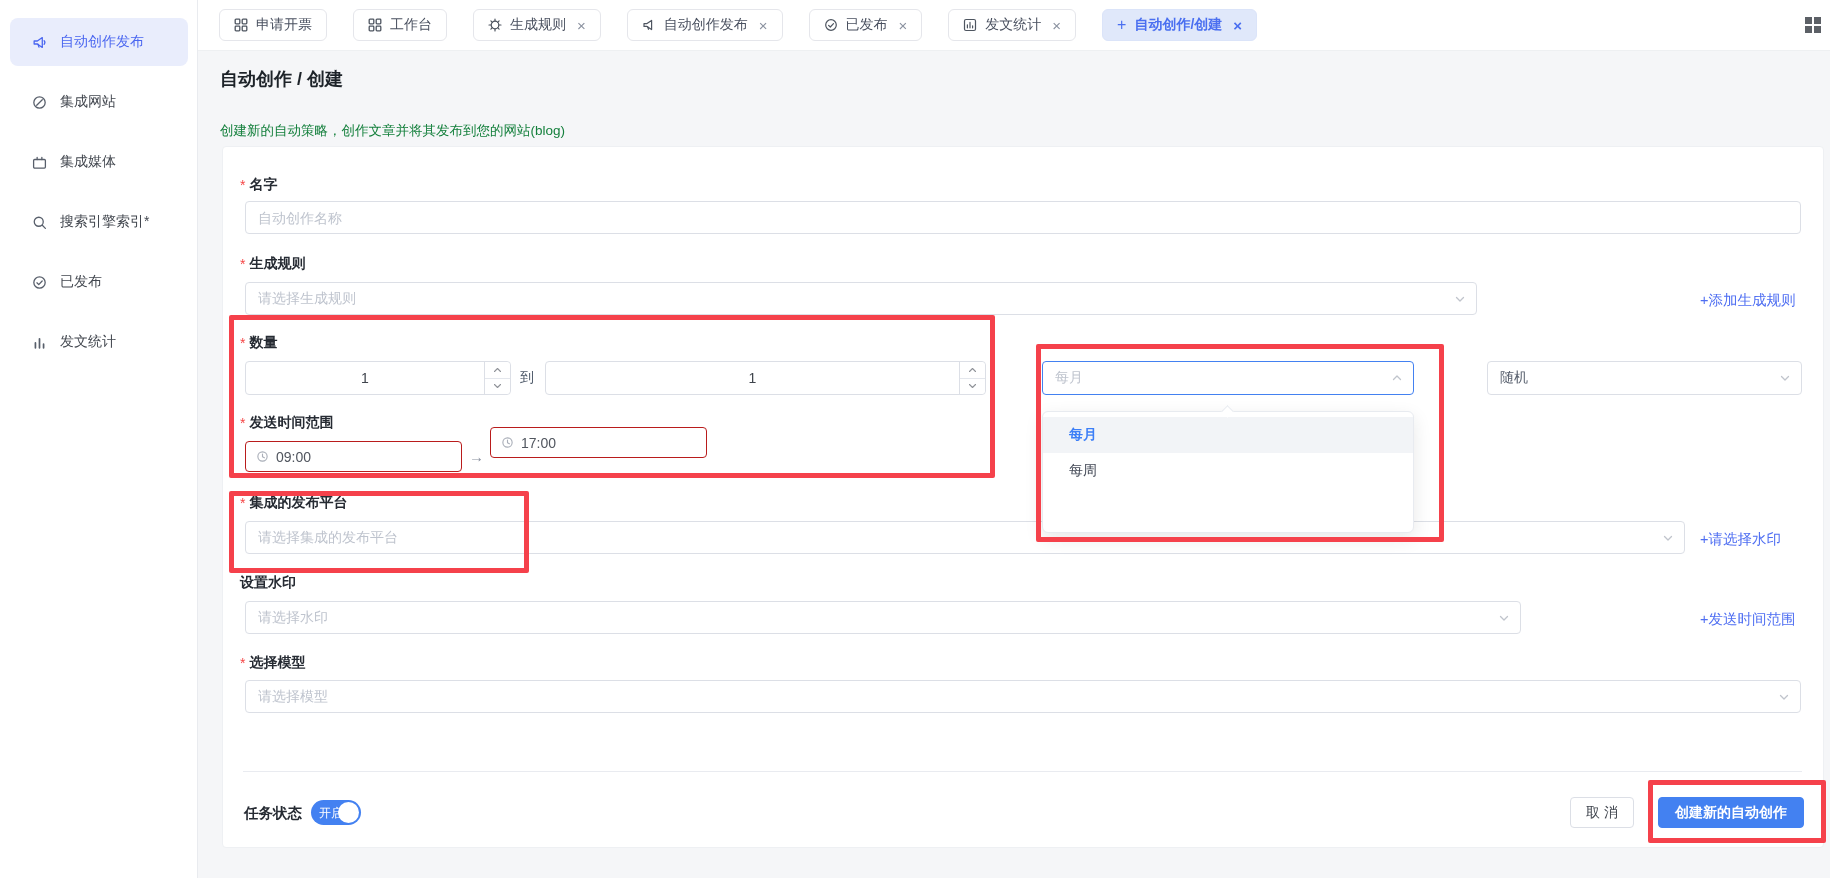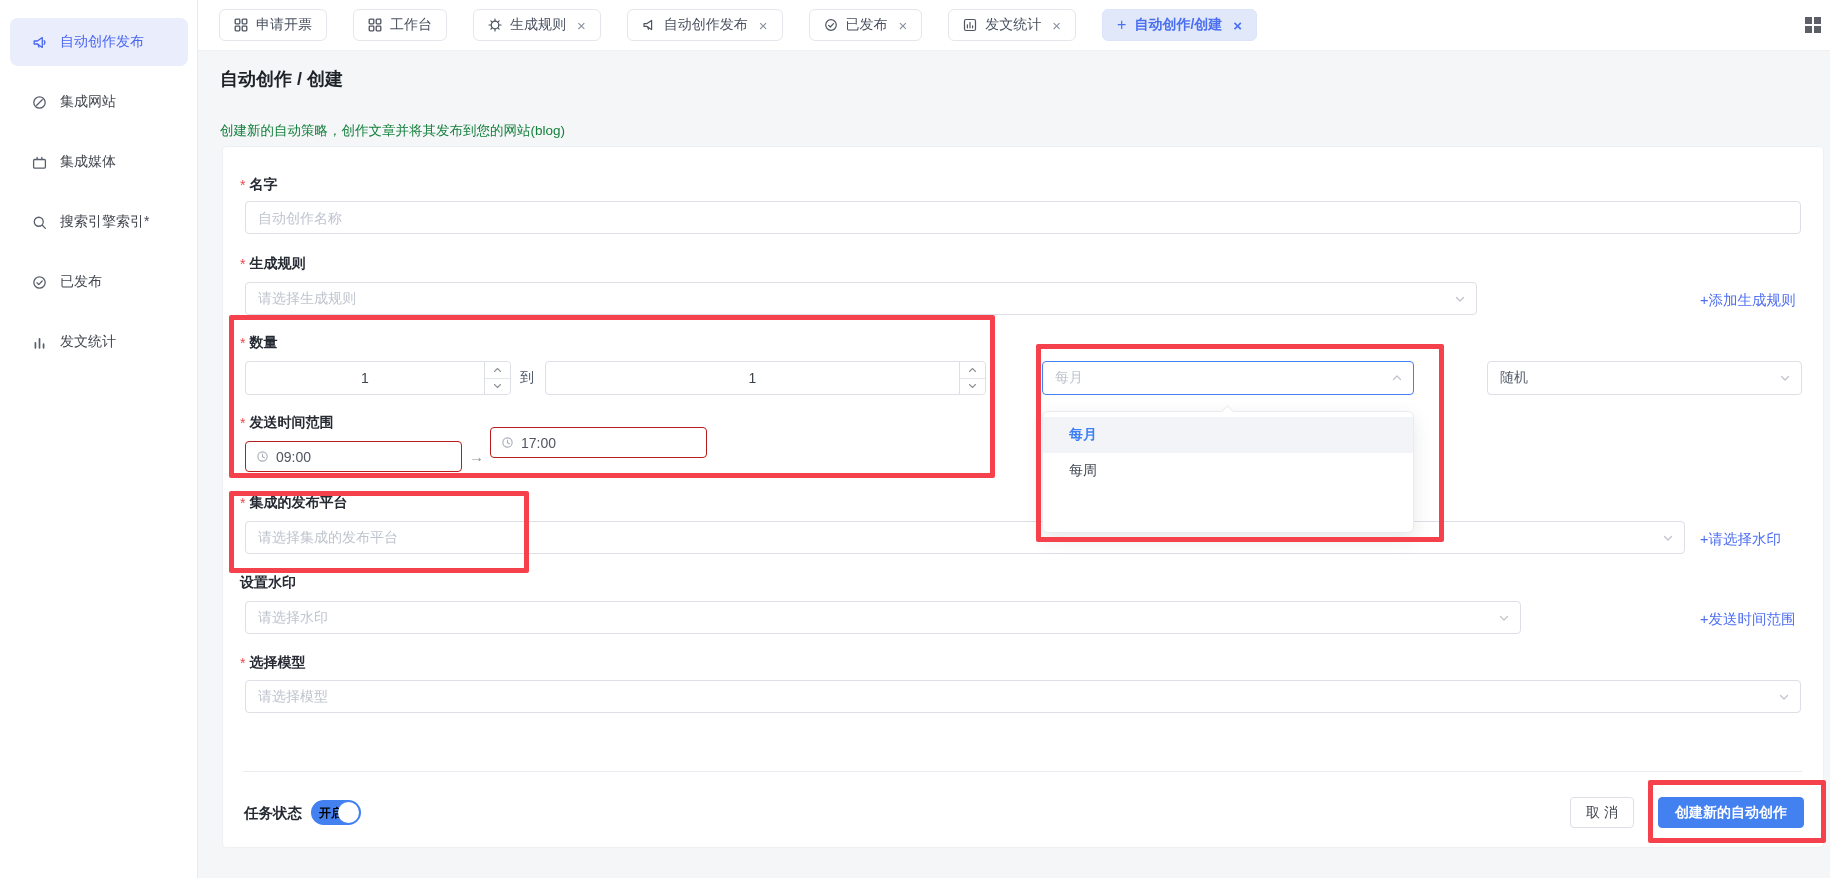--- a/index.html
+++ b/index.html
@@ -77,21 +77,21 @@
     border:1px solid #e8ebf0; border-radius:6px; box-shadow:0 6px 18px rgba(31,35,41,.10); z-index:20; padding:5px 0; }
   .dropdown .caret { position:absolute; top:-5px; left:180px; width:9px; height:9px; background:#fff;
     transform:rotate(45deg); border-left:1px solid #e8ebf0; border-top:1px solid #e8ebf0; }
   .opt { height:36px; display:flex; align-items:center; padding-left:26px; font-size:14px; color:#434956; cursor:pointer; }
   .opt.active { color:#3d7ff7; font-weight:700; background:#f2f4f7; }
 
   
   .divider { position:absolute; left:243px; top:771px; width:1559px; height:1px; background:#e9ebf0; }
   .status-label { position:absolute; left:244px; top:804px; font-size:14.5px; font-weight:600; color:#262b33; }
   .toggle { position:absolute; left:311px; top:800px; width:50px; height:25px; background:#4381f1; border-radius:13px; cursor:pointer; }
-  .toggle .t-txt { position:absolute; left:8px; top:50%; transform:translateY(-50%); color:#000000; font-size:12px;font-weight:bold; }
+  .toggle .t-txt { position:absolute; left:8px; top:50%; transform:translateY(-50%); color:#ffffff; font-size:12px; }
   .toggle .knob { position:absolute; right:2px; top:2px; width:21px; height:21px; background:#fff; border-radius:50%; }
   .btn { position:absolute; height:31px; border-radius:4px; display:flex; align-items:center; justify-content:center;
     font-size:14px; cursor:pointer; }
   .btn.ghost { left:1570px; top:797px; width:64px; background:#fff; border:1px solid #dcdfe6; color:#3f444d; }
   .btn.primary { left:1658px; top:797px; width:146px; background:#4381f1; border:1px solid #4381f1; color:#fff; font-weight:600; }
 
   
   .anno { position:absolute; border:5px solid #f5414b; border-radius:2px; z-index:40; pointer-events:none; }
   .anno1 { left:229px; top:315px; width:766px; height:163px; }
   .anno2 { left:1036px; top:344px; width:408px; height:198px; }

